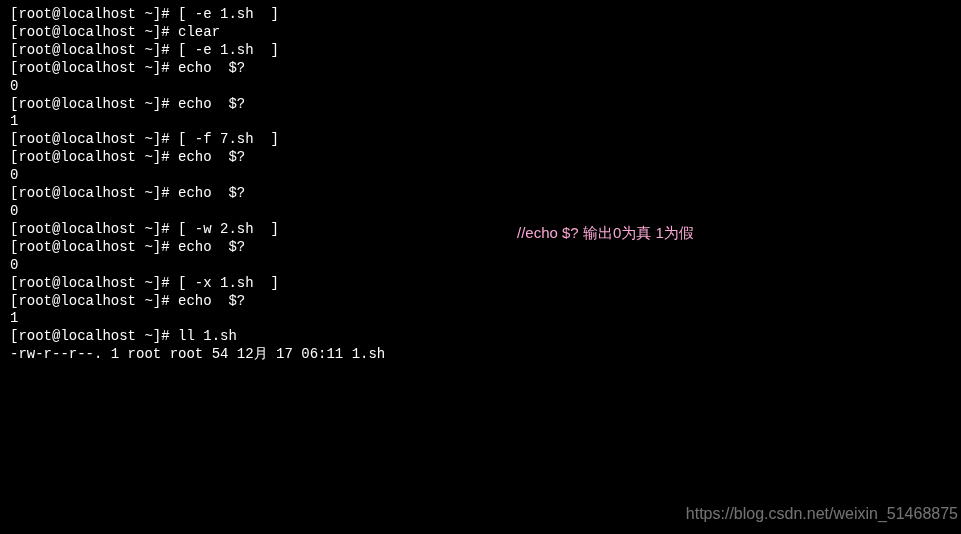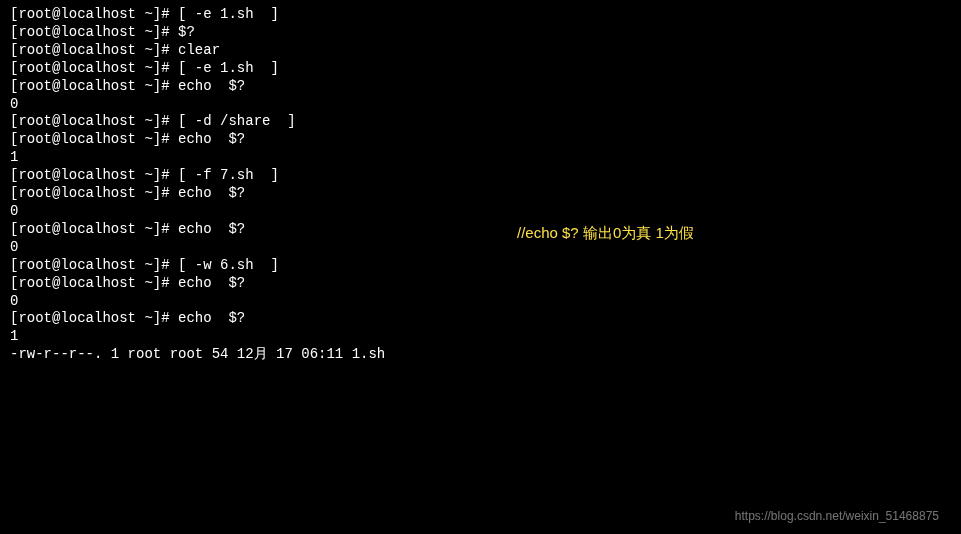--- a/index.html
+++ b/index.html
@@ -17,66 +17,66 @@
       padding: 6px 10px;
       position: relative;
       overflow: hidden;
       line-height: 1.28;
     }
     .terminal-line {
       white-space: pre;
     }
     .annotation {
       position: absolute;
-      color: #fde047;
+      color: #f9a8d4;
       font-family: Arial, "Microsoft YaHei", sans-serif;
       font-size: 15px;
       left: 517px;
       top: 223px;
     }
     .watermark {
       position: absolute;
-      right: 22px;
+      right: 3px;
       bottom: 10px;
       color: rgba(255, 255, 255, 0.45);
       font-family: Arial, sans-serif;
-      font-size: 12px;
+      font-size: 16px;
     }
     .cursor {
       display: inline-block;
       width: 9px;
       height: 16px;
       background-color: #00ff00;
       vertical-align: text-bottom;
     }
     .terminal-container {
       position: relative;
     }
   </style>
 </head>
 <body>
 
 <div class="terminal-container" id="terminal">
     <div class="terminal-line">[root@localhost ~]# [ -e 1.sh  ]</div>
-    <div class="terminal-line">[root@localhost ~]# $?</div>
     <div class="terminal-line">[root@localhost ~]# clear</div>
     <div class="terminal-line">[root@localhost ~]# [ -e 1.sh  ]</div>
     <div class="terminal-line">[root@localhost ~]# echo  $?</div>
     <div class="terminal-line">0</div>
-    <div class="terminal-line">[root@localhost ~]# [ -d /share  ]</div>
     <div class="terminal-line">[root@localhost ~]# echo  $?</div>
     <div class="terminal-line">1</div>
     <div class="terminal-line">[root@localhost ~]# [ -f 7.sh  ]</div>
     <div class="terminal-line">[root@localhost ~]# echo  $?</div>
     <div class="terminal-line">0</div>
     <div class="terminal-line">[root@localhost ~]# echo  $?</div>
     <div class="terminal-line">0</div>
-    <div class="terminal-line">[root@localhost ~]# [ -w 6.sh  ]</div>
+    <div class="terminal-line">[root@localhost ~]# [ -w 2.sh  ]</div>
     <div class="terminal-line">[root@localhost ~]# echo  $?</div>
     <div class="terminal-line">0</div>
+    <div class="terminal-line">[root@localhost ~]# [ -x 1.sh  ]</div>
     <div class="terminal-line">[root@localhost ~]# echo  $?</div>
     <div class="terminal-line">1</div>
+    <div class="terminal-line">[root@localhost ~]# ll 1.sh</div>
     <div class="terminal-line">-rw-r--r--. 1 root root 54 12月 17 06:11 1.sh</div>
   </div>
 
 <div class="annotation">//echo $? 输出0为真  1为假</div>
 
 <div class="watermark">https://blog.csdn.net/weixin_51468875</div>
 
 </body></html>

